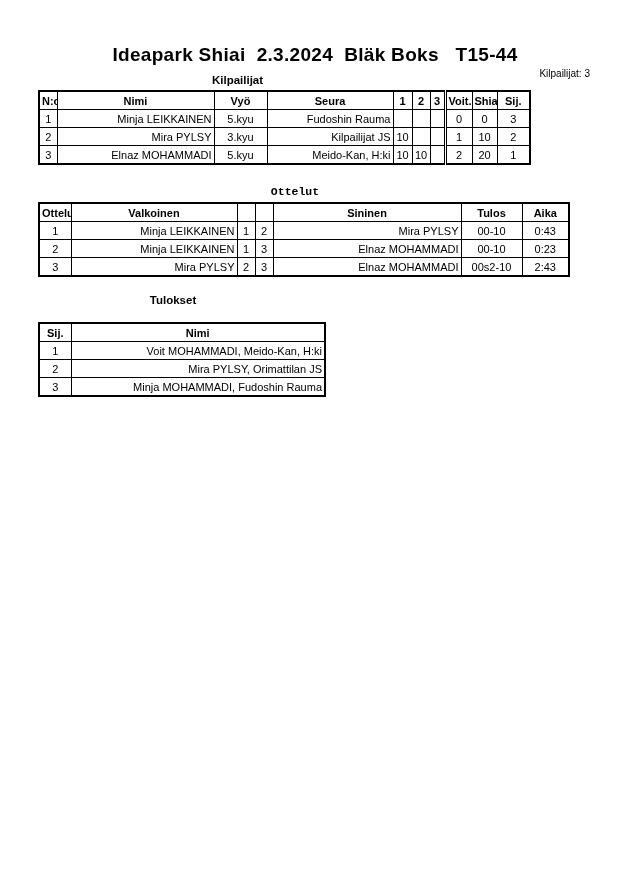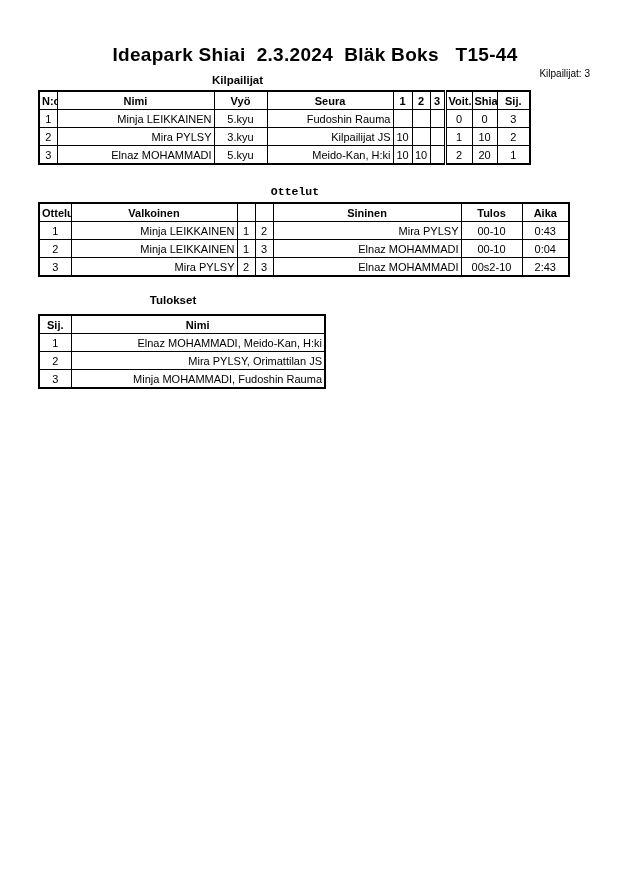--- a/index.html
+++ b/index.html
@@ -26,21 +26,21 @@
     right: 40px;
     font-size: 10px;
   }
   .section-title {
     font-weight: bold;
     font-size: 11.5px;
     text-align: center;
   }
   .st1 { width: 415px; margin: 8px 0 4px 30px; }
   .st2 { width: 530px; margin: 20px 0 4px 30px; font-family: Liberation Mono, monospace; }
-  .st3 { width: 286px; margin: 17px 0 8px 30px; }
+  .st3 { width: 286px; margin: 17px 0 16px 30px; }
   table {
     border-collapse: collapse;
     table-layout: fixed;
     margin-left: 38px;
     border: 2px solid #000;
   }
   .tbl1 { width: 491px; }
   .tbl2 { width: 530px; }
   .tbl3 { width: 286px; }
   th, td {
@@ -163,21 +163,21 @@
       <td class="c">00-10</td>
       <td class="c">0:43</td>
     </tr>
     <tr>
       <td class="c">2</td>
       <td class="l">Minja LEIKKAINEN</td>
       <td class="c">1</td>
       <td class="c">3</td>
       <td class="l">Elnaz MOHAMMADI</td>
       <td class="c">00-10</td>
-      <td class="c">0:04</td>
+      <td class="c">0:23</td>
     </tr>
     <tr>
       <td class="c">3</td>
       <td class="l">Mira PYLSY</td>
       <td class="c">2</td>
       <td class="c">3</td>
       <td class="l">Elnaz MOHAMMADI</td>
       <td class="c">00s2-10</td>
       <td class="c">2:43</td>
     </tr>
@@ -192,21 +192,21 @@
   </colgroup>
   <thead>
     <tr>
       <th>Sij.</th>
       <th>Nimi</th>
     </tr>
   </thead>
   <tbody>
     <tr>
       <td class="c">1</td>
-      <td class="l">Elnaz MOHAMMADI, Meido-Kan, H:ki</td>
+      <td class="l">Voit MOHAMMADI, Meido-Kan, H:ki</td>
     </tr>
     <tr>
       <td class="c">2</td>
       <td class="l">Mira PYLSY, Orimattilan JS</td>
     </tr>
     <tr>
       <td class="c">3</td>
       <td class="l">Minja MOHAMMADI, Fudoshin Rauma</td>
     </tr>
   </tbody>

